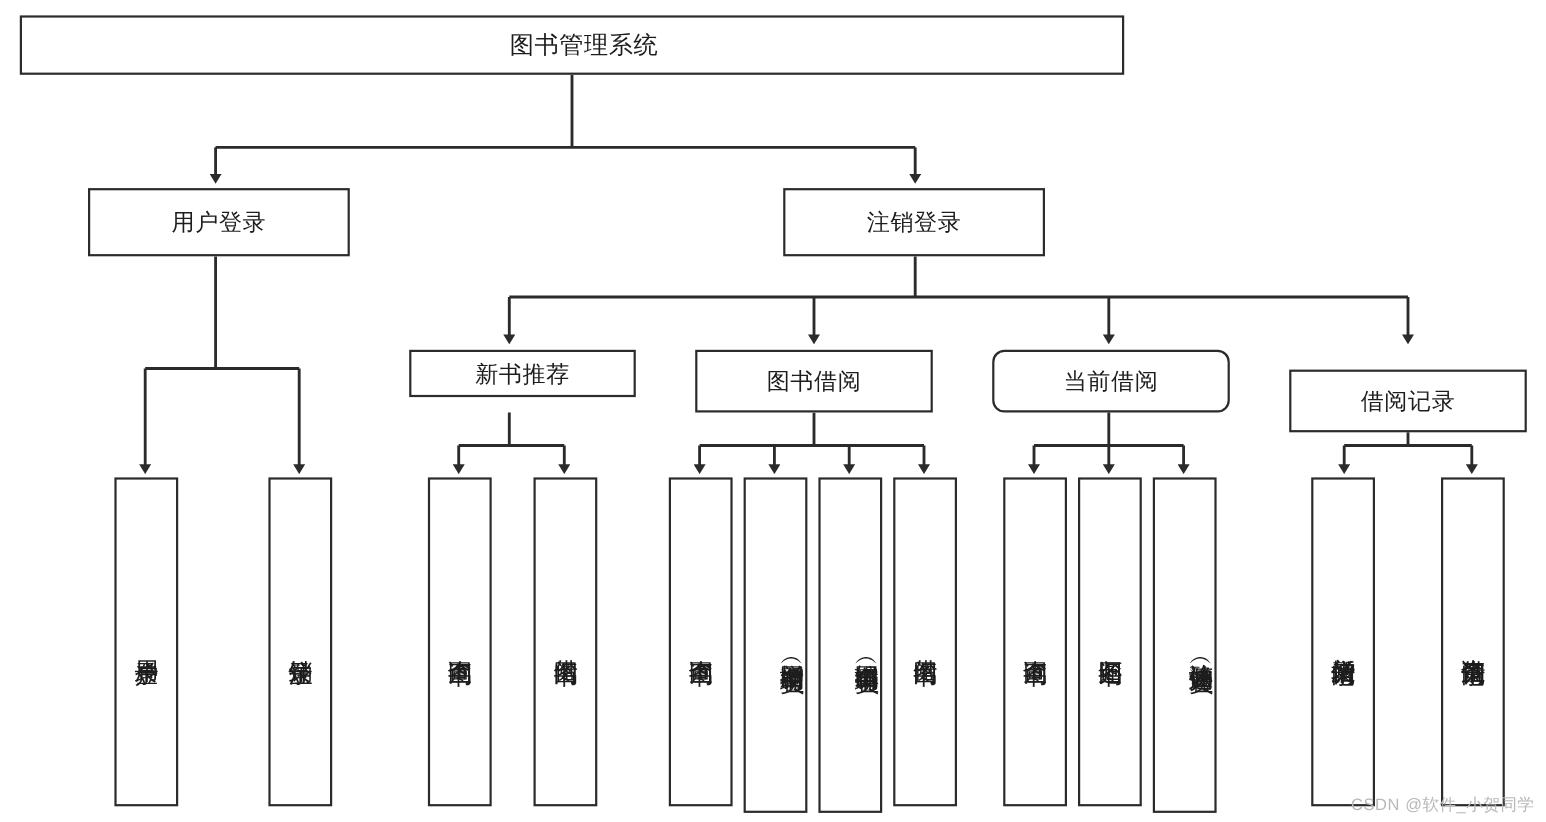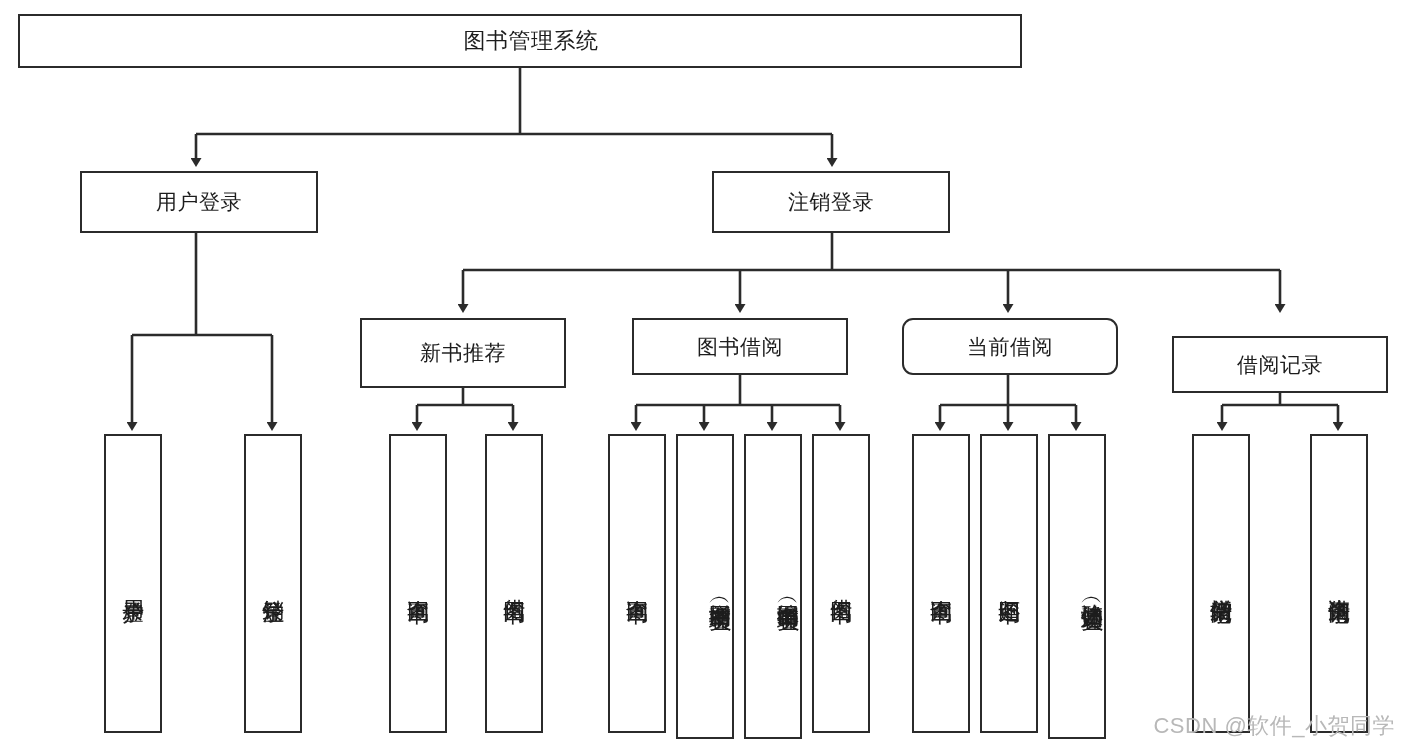--- a/index.html
+++ b/index.html
@@ -58,21 +58,21 @@
     padding-top: 8px;
   }
   .node-v.mid {
     align-items: center;
     padding-top: 0;
   }
   .watermark {
     position: absolute;
     right: 10px;
     bottom: 6px;
-    font-size: 22px;
+    font-size: 15px;
     color: #b8b8b8;
     white-space: nowrap;
     letter-spacing: 0.5px;
   }
 </style>
 </head>
 <body>
 
 <div id="canvas">
 
@@ -126,21 +126,21 @@
       <path d="M1338,405 L1338,423" marker-end="url(#arrow)"></path>
     </g>
   </svg>
 
   <div class="node node-h node-root" style="left:18px; top:14px; width:1004px; height:54px;">图书管理系统</div>
 
   <div class="node node-h" style="left:80px; top:171px; width:238px; height:62px;">用户登录</div>
 
   <div class="node node-h" style="left:712px; top:171px; width:238px; height:62px;">注销登录</div>
 
-  <div class="node node-h" style="left:360px; top:318px; width:206px; height:70px;">新书推荐</div>
+  <div class="node node-h" style="left:372px; top:318px; width:206px; height:43px;">新书推荐</div>
 
   <div class="node node-h" style="left:632px; top:318px; width:216px; height:57px;font-family:Liberation Serif, serif;">图书借阅</div>
 
   <div class="node node-h" style="left:902px; top:318px; width:216px; height:57px;border-radius:11px;">当前借阅</div>
 
   <div class="node node-h" style="left:1172px; top:336px; width:216px; height:57px;">借阅记录</div>
 
   <div class="node node-v mid" style="left:104px; top:434px; width:58px; height:299px;">用户登录</div>
 
   <div class="node node-v mid" style="left:244px; top:434px; width:58px; height:299px;">注销登录</div>

